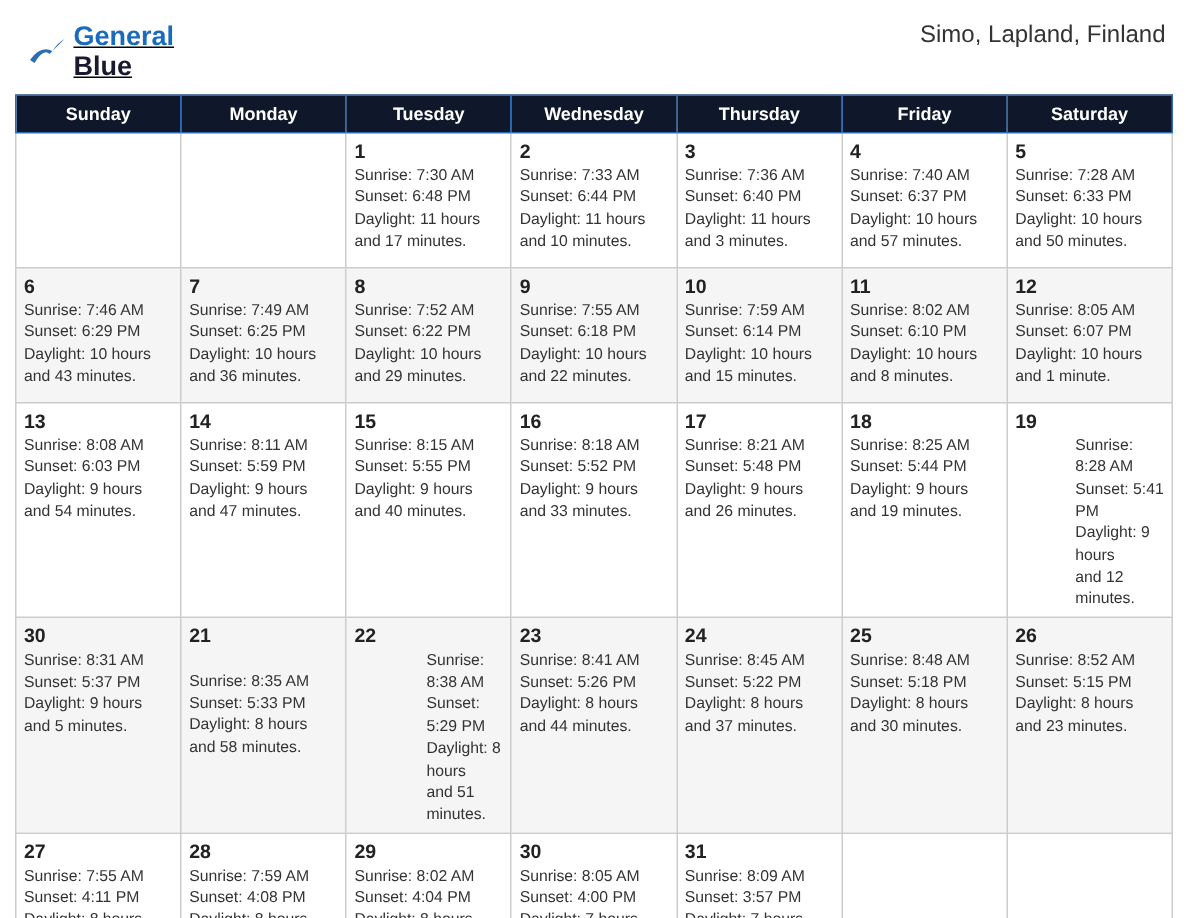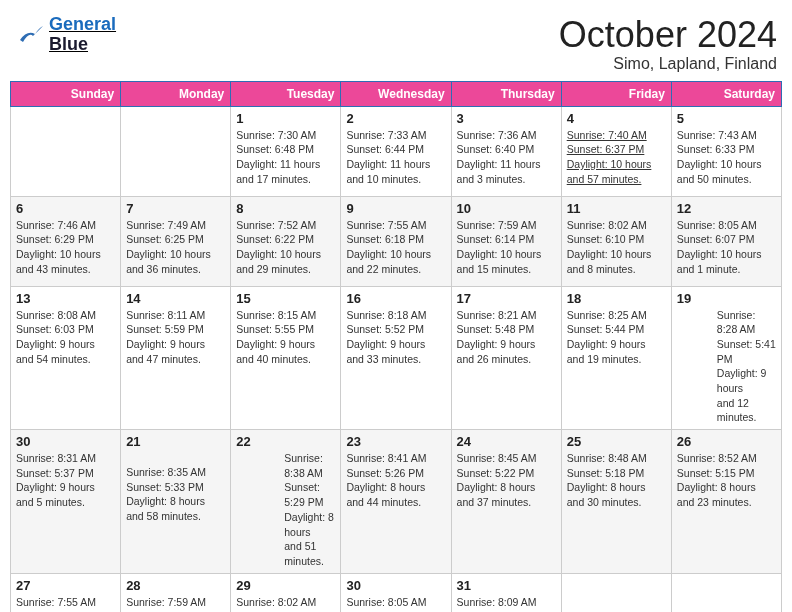--- a/index.html
+++ b/index.html
@@ -48,23 +48,23 @@
     .subtitle {
       font-size: 16px;
       color: #333;
     }
     .calendar {
       width: 100%;
       border-collapse: collapse;
       font-size: 11px;
     }
     .calendar th {
-      background: #ec4899;
+      background: #0f172a;
       color: #fff;
-      text-align: right;
+      text-align: center;
       padding: 5px 6px;
       font-size: 12px;
       font-weight: bold;
       border: 1px solid #2e6db4;
     }
     .calendar td {
       border: 1px solid #ccc;
       vertical-align: top;
       padding: 4px 5px;
       min-height: 80px;
@@ -96,21 +96,20 @@
 <div class="header">
   <div class="logo">
     <svg class="logo-bird" viewBox="0 0 30 25" xmlns="http://www.w3.org/2000/svg">
       <path d="M5 18 Q12 8 20 12 Q24 6 28 4 Q22 10 18 14 Q14 10 8 20 Z" fill="#2e6db4"></path>
     </svg>
     <div class="logo-text">
       <span>General</span><br>Blue
     </div>
   </div>
   <div class="title-block">
-    <div class="month-title">October 2024</div>
     <div class="subtitle">Simo, Lapland, Finland</div>
   </div>
 </div>
 
 <table class="calendar">
   <thead>
     <tr>
     <th>Sunday</th>
         <th>Monday</th>
         <th>Tuesday</th>
@@ -140,28 +139,28 @@
         </td>
         <td>
           <div class="day-number">3</div>
           <div class="day-info" style="white-space: pre-line;">Sunrise: 7:36 AM
 Sunset: 6:40 PM
 Daylight: 11 hours
 and 3 minutes.</div>
         </td>
         <td>
           <div class="day-number">4</div>
-          <div class="day-info" style="white-space: pre-line; text-decoration: underline;">Sunrise: 7:40 AM
+          <div class="day-info" style="white-space: pre-line;">Sunrise: 7:40 AM
 Sunset: 6:37 PM
 Daylight: 10 hours
 and 57 minutes.</div>
         </td>
         <td>
           <div class="day-number">5</div>
-          <div class="day-info" style="white-space: pre-line;">Sunrise: 7:43 AM
+          <div class="day-info" style="white-space: pre-line;">Sunrise: 7:28 AM
 Sunset: 6:33 PM
 Daylight: 10 hours
 and 50 minutes.</div>
         </td>
       </tr>
       <tr>
         <td>
           <div class="day-number">6</div>
           <div class="day-info" style="white-space: pre-line;">Sunrise: 7:46 AM
 Sunset: 6:29 PM

